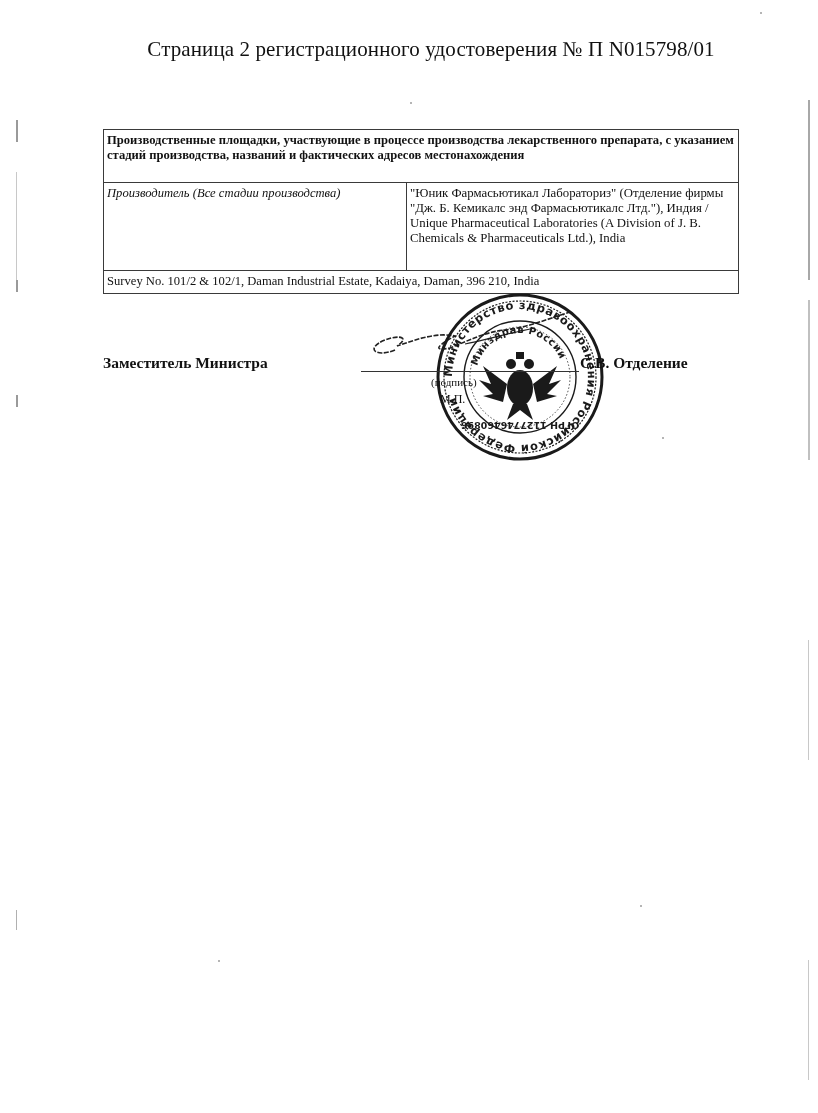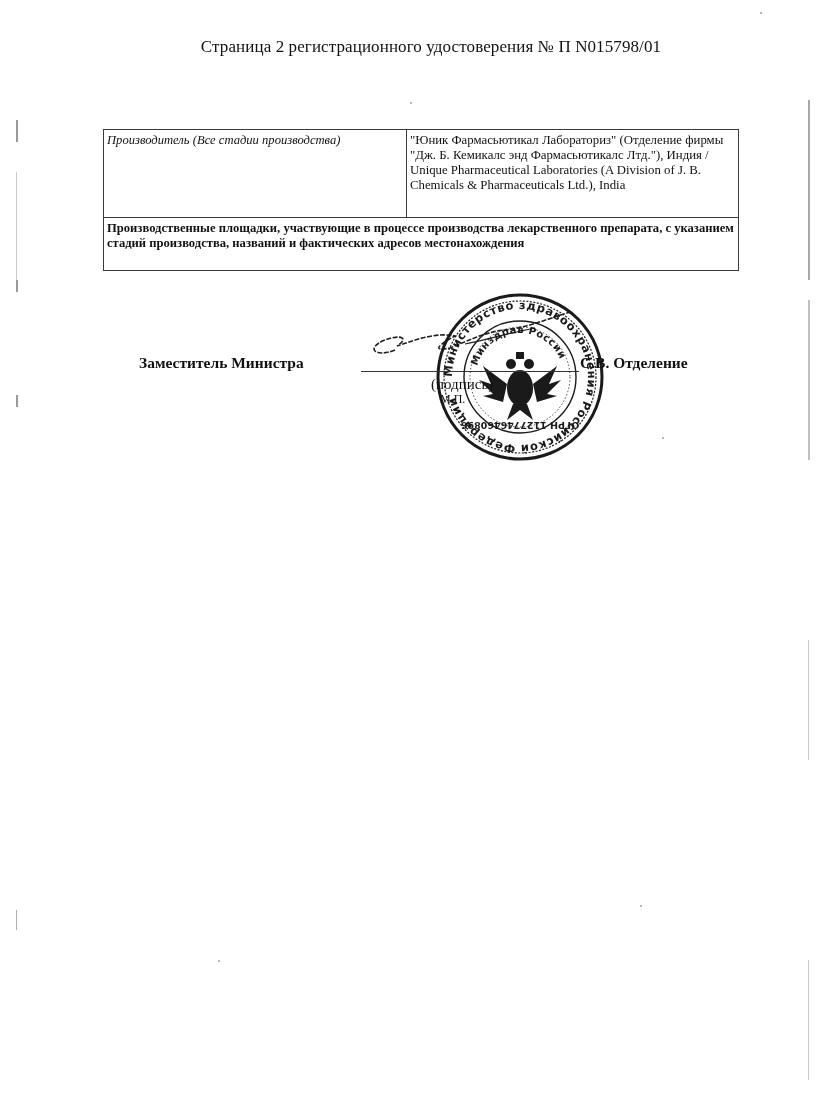--- a/index.html
+++ b/index.html
@@ -14,21 +14,21 @@
       overflow: hidden;
       font-family: "Liberation Serif", "DejaVu Serif", serif;
       color: #111111;
     }
     .page-header {
       position: absolute;
       top: 37px;
       left: 0;
       width: 818px;
       text-align: center;
-      font-size: 17px;
+      font-size: 21px;
       letter-spacing: 0.1px;
     }
     .page-header span { position: relative; left: 22px; }
 
     .sites-table {
       position: absolute;
       left: 103px;
       top: 129px;
       width: 636px;
       border-collapse: collapse;
@@ -66,35 +66,34 @@
       top: 354px;
       width: 620px;
       height: 80px;
     }
     .signer-title {
       position: absolute;
       left: 0;
       top: 0;
       font-weight: bold;
       font-size: 15.5px;
-      margin-left: 36px;
     }
     .signature-line {
       position: absolute;
       left: 258px;
       top: 17px;
       width: 218px;
       height: 1px;
       background: #333;
     }
     .signature-caption {
       position: absolute;
       left: 328px;
       top: 22px;
-      font-size: 15px;
+      font-size: 11px;
     }
     .stamp-mark {
       position: absolute;
       left: 337px;
       top: 38px;
       font-size: 12px;
     }
     .signer-name {
       position: absolute;
       left: 477px;
@@ -134,25 +133,28 @@
 
 <div>
 
   <div class="page-header">
     <span>Страница 2 регистрационного удостоверения № П N015798/01</span>
   </div>
 
   <table class="sites-table">
     <tbody>
         <tr>
+      <td class="heading-cell" colspan="2">Производственные площадки, участвующие в процессе производства лекарственного препарата, с указанием стадий производства, названий и фактических адресов местонахождения</td>
+    </tr>
+    <tr>
       <td class="role-cell">Производитель (Все стадии производства)</td>
       <td class="maker-cell">"Юник Фармасьютикал Лабораториз" (Отделение фирмы "Дж. Б. Кемикалс энд Фармасьютикалс Лтд."), Индия / Unique Pharmaceutical Laboratories (A Division of J. B. Chemicals &amp; Pharmaceuticals Ltd.), India</td>
     </tr>
     <tr>
-      <td class="heading-cell" colspan="2">Производственные площадки, участвующие в процессе производства лекарственного препарата, с указанием стадий производства, названий и фактических адресов местонахождения</td>
+      <td class="address-cell" colspan="2">Survey No. 101/2 &amp; 102/1, Daman Industrial Estate, Kadaiya, Daman, 396 210, India</td>
     </tr>
   </tbody>
     </table>
 
   <svg class="signature-scrawl" viewBox="0 0 240 60">
     <path d="M40 40 C 20 48, 10 38, 30 30 C 45 24, 55 28, 42 36 C 60 30, 80 22, 100 26 C 85 34, 75 42, 95 38 C 115 30, 130 22, 150 20 C 170 18, 190 10, 215 2" fill="none" stroke="#222" stroke-width="1.6" stroke-dasharray="5 1.5"></path>
     <path d="M110 34 C 130 30, 150 24, 180 18" fill="none" stroke="#222" stroke-width="1.2"></path>
   </svg>
 
   <svg class="stamp" viewBox="0 0 170 170">

